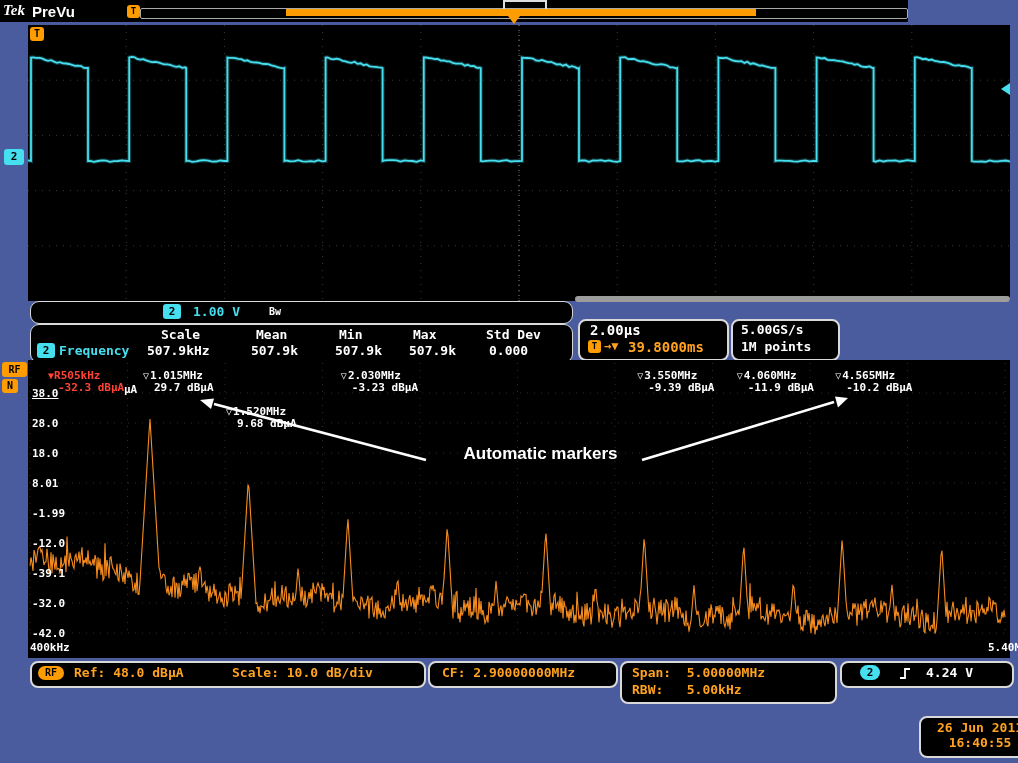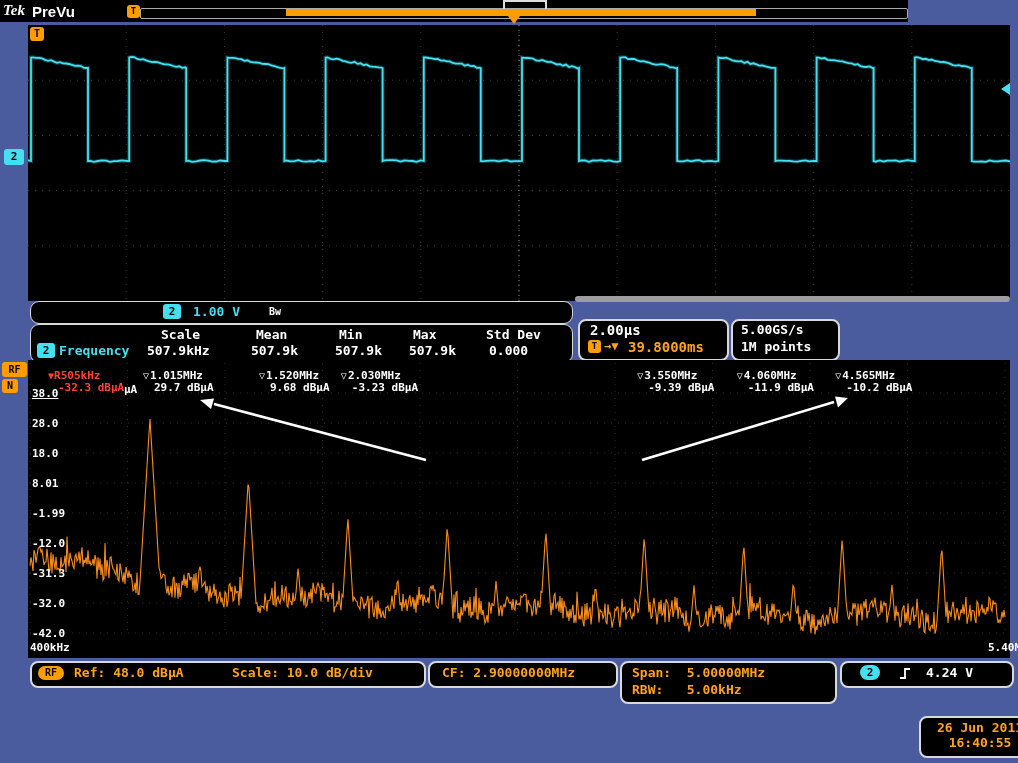--- a/index.html
+++ b/index.html
@@ -124,40 +124,41 @@
       <line x1="614" y1="100" x2="806" y2="42" stroke="#fff" stroke-width="2.6"></line>
       <polygon points="820,38 807,36.5 810,47.5" fill="#fff"></polygon>
     </svg>
   <div id="ylabels">
       <div class="ylab" style="top: 27px; text-decoration: underline;">38.0</div>
       <div class="ylab" style="top: 57px;">28.0</div>
       <div class="ylab" style="top: 87px;">18.0</div>
       <div class="ylab" style="top: 116.97px;">8.01</div>
       <div class="ylab" style="top: 146.97px;">-1.99</div>
       <div class="ylab" style="top: 177px;">-12.0</div>
-      <div class="ylab" style="top: 207px;">-31.3</div>
+      <div class="ylab" style="top: 207px;">-39.1</div>
       <div class="ylab" style="top: 237px;">-32.0</div>
       <div class="ylab" style="top: 267px;">-42.0</div>
     </div>
 
   <div class="abs" style="left:20px;top:10px;color:#ff4336;font:bold 11px 'DejaVu Sans Mono',monospace;line-height:12px;white-space:nowrap;">
     <span style="font-size:10px;">▼</span><span>R</span><span>505kHz</span>
     <div style="margin-left:10px;">-32.3 dBµA</div>
   </div>
   <span class="abs" style="left:96px;top:23px;color:#fff;font:bold 11px 'DejaVu Sans Mono',monospace;">µA</span>
 
   <div id="markers">
       <div class="sp-marker" style="left: 114.925px;"><span class="tri">▽</span>1.015MHz<div class="lvl">29.7 dBµA</div></div>
-      <div class="sp-marker" style="left: 231px;"><span class="tri">▽</span>1.520MHz<div class="lvl">9.68 dBµA</div></div>
+      <div class="sp-marker" style="left: 198px; margin-top: 36px;"><span class="tri">▽</span>1.520MHz<div class="lvl">9.68 dBµA</div></div>
       <div class="sp-marker" style="left: 312.85px;"><span class="tri">▽</span>2.030MHz<div class="lvl">-3.23 dBµA</div></div>
       <div class="sp-marker" style="left: 609.25px;"><span class="tri">▽</span>3.550MHz<div class="lvl">-9.39 dBµA</div></div>
       <div class="sp-marker" style="left: 708.7px;"><span class="tri">▽</span>4.060MHz<div class="lvl">-11.9 dBµA</div></div>
       <div class="sp-marker" style="left: 807.175px;"><span class="tri">▽</span>4.565MHz<div class="lvl">-10.2 dBµA</div></div>
     </div>
 
+  <div class="abs" style="left:400px;top:84px;width:225px;text-align:center;color:#fff;font:bold 17px 'Liberation Sans',sans-serif;">Automatic markers</div>
 
   <span class="abs" style="left:2px;top:281px;color:#fff;font:bold 11px 'DejaVu Sans Mono',monospace;">400kHz</span>
   <span class="abs" style="left:960px;top:281px;color:#fff;font:bold 11px 'DejaVu Sans Mono',monospace;">5.40MHz</span>
 </div>
 
 <div class="scope-box" style="left:30px;top:661px;width:392px;height:23px;">
   <span class="badge orange" style="left:6px;top:3px;width:26px;height:14px;font-size:10px;line-height:14px;border-radius:7px;">RF</span>
   <span class="abs otext" style="left:42px;top:2px;">Ref: 48.0 dBµA</span>
   <span class="abs otext" style="left:200px;top:2px;">Scale: 10.0 dB/div</span>
 </div>

